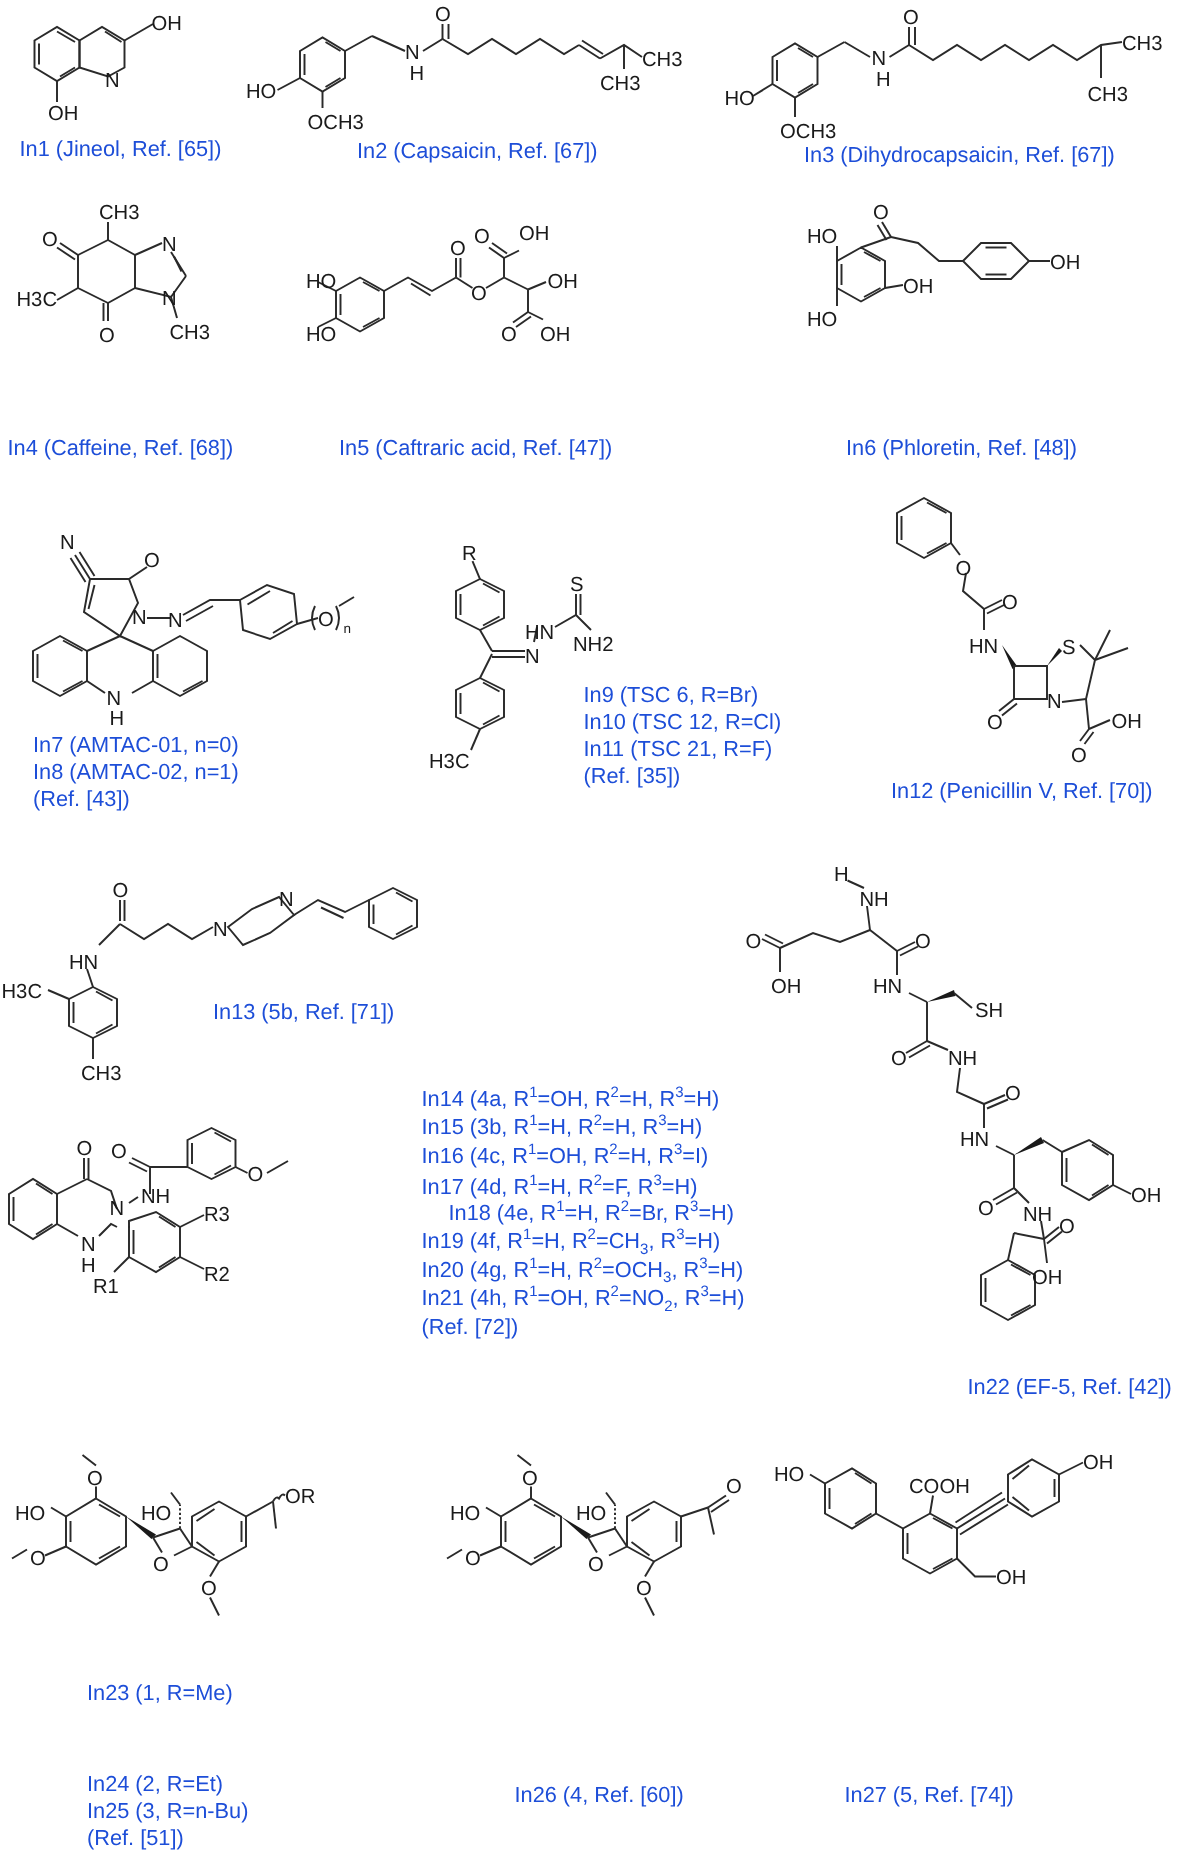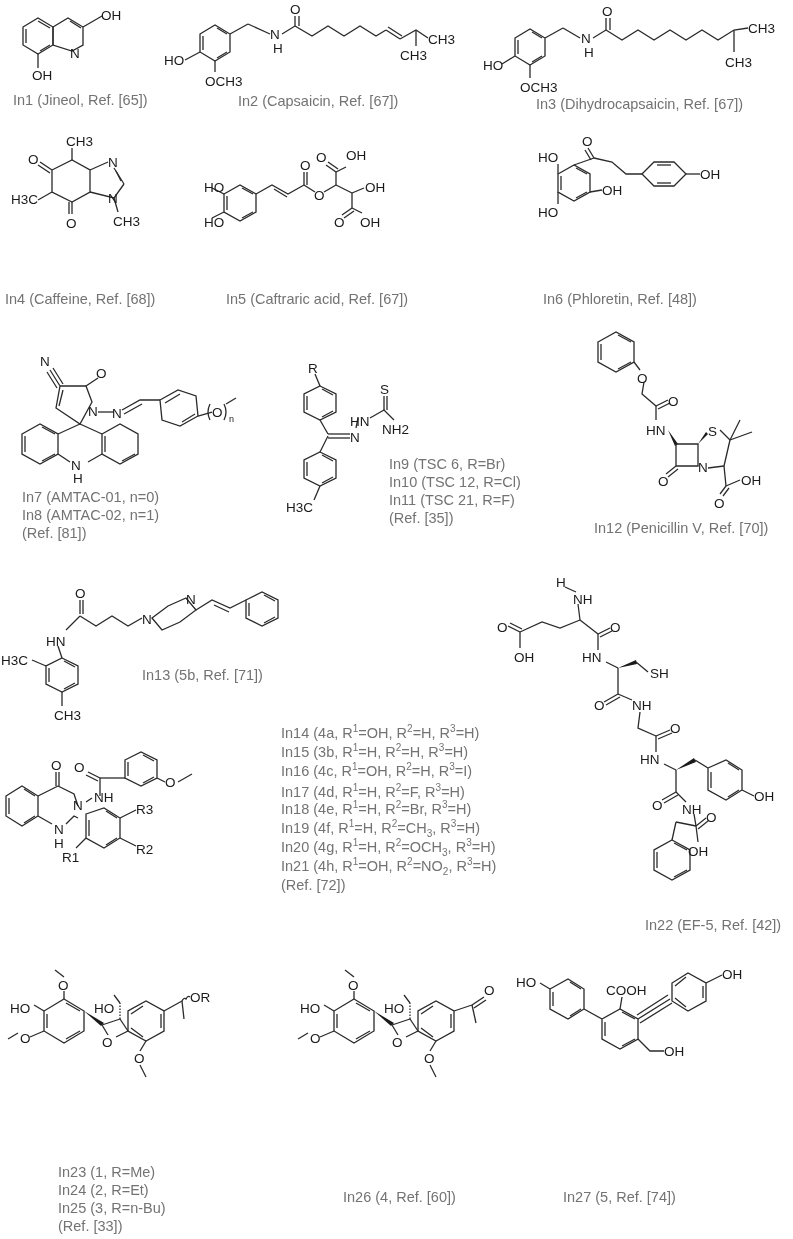--- a/index.html
+++ b/index.html
@@ -1,18 +1,18 @@
 <!DOCTYPE html>
 <html><head>
 <meta charset="utf-8">
 <style>
   html, body { margin: 0; padding: 0; background: #ffffff; }
   body { width: 793px; height: 1239px; position: relative; overflow: hidden;
          font-family: "Liberation Sans", sans-serif; color: #1a1a1a; }
-  .cap { position: absolute; font-size: 14.5px; line-height: 19px; white-space: nowrap; color: #737373; }
+  .cap { position: absolute; font-size: 14.5px; line-height: 19px; white-space: nowrap; color: #1d4ed8; }
   .lbl { font-family: "Liberation Sans", sans-serif; font-size: 13.5px; fill: #1a1a1a; }
   .lbls { font-family: "Liberation Sans", sans-serif; font-size: 9px; fill: #1a1a1a; }
   svg.mol { position: absolute; overflow: visible; }
   svg.mol line, svg.mol polyline, svg.mol polygon.ring, svg.mol path.b { stroke: #2a2a2a; stroke-width: 1.3; fill: none; }
   svg.mol polygon.wedge { fill: #1a1a1a; stroke: none; }
   sup, sub { font-size: 10px; line-height: 0; }
 </style>
 </head>
 <body>
 
@@ -131,21 +131,21 @@
   <text class="lbl" x="4" y="32">HO</text>
   <text class="lbl" x="4" y="67">HO</text>
   <text class="lbl" x="100" y="10">O</text>
   <text class="lbl" x="114" y="40">O</text>
   <text class="lbl" x="116" y="2">O</text>
   <text class="lbl" x="146" y="0">OH</text>
   <text class="lbl" x="165" y="32">OH</text>
   <text class="lbl" x="134" y="67">O</text>
   <text class="lbl" x="160" y="67">OH</text>
 </svg>
-<div class="cap" style="left:226px;top:290px">In5 (Caftraric acid, Ref. [67])</div>
+<div class="cap" style="left:226px;top:290px">In5 (Caftraric acid, Ref. [47])</div>
 
 <svg class="mol" style="left:530px;top:140px" width="263" height="110">
   <polygon class="ring" points="28,34 44,25 60,34 60,52 44,61 28,52"></polygon>
   <line x1="31" y1="36" x2="31" y2="50"></line>
     <line x1="46" y1="28" x2="57" y2="34"></line>
     <line x1="46" y1="58" x2="57" y2="52"></line>
   <line x1="28" y1="34" x2="28" y2="24"></line>
     <line x1="60" y1="52" x2="72" y2="50"></line>
     <line x1="28" y1="52" x2="28" y2="64"></line>
   <line x1="44" y1="25" x2="64" y2="18"></line>
@@ -155,21 +155,21 @@
   <polygon class="ring" points="112,34 124,22 144,22 156,34 144,46 124,46"></polygon>
   <line x1="127" y1="25" x2="141" y2="25"></line>
     <line x1="127" y1="43" x2="141" y2="43"></line>
   <line x1="156" y1="34" x2="170" y2="34"></line>
   <text class="lbl" x="52" y="6">O</text>
   <text class="lbl" x="8" y="22">HO</text>
   <text class="lbl" x="72" y="55">OH</text>
   <text class="lbl" x="8" y="77">HO</text>
   <text class="lbl" x="170" y="39">OH</text>
 </svg>
-<div class="cap" style="left:543px;top:290px">In6 (Phloretin, Ref. [48])</div>
+<div class="cap" style="left:564px;top:290px">In6 (Phloretin, Ref. [48])</div>
 
 <svg class="mol" style="left:0;top:350px" width="260" height="130">
   <line x1="50" y1="20" x2="60" y2="36"></line>
     <line x1="47" y1="22" x2="57" y2="38"></line>
     <line x1="53" y1="18" x2="63" y2="34"></line>
   <polyline points="60,36 56,58 80,74 92,52 86,36 60,36"></polyline>
     <line x1="59" y1="56" x2="63" y2="40"></line>
   <line x1="86" y1="36" x2="98" y2="28"></line>
   <line x1="98" y1="62" x2="114" y2="62"></line>
   <polygon class="ring" points="22,84 40,74 58,84 58,104 40,114 22,104"></polygon>
@@ -196,21 +196,21 @@
   <text class="lbl" x="96" y="28">O</text>
   <text class="lbl" x="88" y="66">N</text>
   <text class="lbl" x="112" y="68">N</text>
   <text class="lbl" x="71" y="120">N</text>
   <text class="lbl" x="73" y="133">H</text>
   <text class="lbl" x="212" y="67">O</text>
   <text class="lbls" x="229" y="72">n</text>
 </svg>
 <div class="cap" style="left:22px;top:488px">In7 (AMTAC-01, n=0)</div>
 <div class="cap" style="left:22px;top:506px">In8 (AMTAC-02, n=1)</div>
-<div class="cap" style="left:22px;top:524px">(Ref. [81])</div>
+<div class="cap" style="left:22px;top:524px">(Ref. [43])</div>
 
 <svg class="mol" style="left:270px;top:360px" width="140" height="170">
   <line x1="45" y1="14" x2="50" y2="26"></line>
   <polygon class="ring" points="50,26 66,34 66,52 50,60 34,52 34,34"></polygon>
   <line x1="37" y1="36" x2="37" y2="50"></line>
     <line x1="52" y1="29" x2="63" y2="35"></line>
     <line x1="52" y1="57" x2="63" y2="51"></line>
   <line x1="50" y1="60" x2="58" y2="74"></line>
   <line x1="58" y1="74" x2="80" y2="74"></line>
     <line x1="58" y1="78" x2="80" y2="78"></line>
@@ -337,21 +337,21 @@
   <text class="lbl" x="54" y="118">H</text>
   <text class="lbl" x="136" y="84">R3</text>
   <text class="lbl" x="62" y="132">R1</text>
   <text class="lbl" x="136" y="124">R2</text>
 </svg>
 
 <div class="cap" style="left:281px;top:724px"><span>In14 (4a, R</span><sup>1</sup><span>=OH, R</span><sup>2</sup><span>=H, R</span><sup>3</sup><span>=H)</span></div>
 <div class="cap" style="left:281px;top:743px"><span>In15 (3b, R</span><sup>1</sup><span>=H, R</span><sup>2</sup><span>=H, R</span><sup>3</sup><span>=H)</span></div>
 <div class="cap" style="left:281px;top:762px"><span>In16 (4c, R</span><sup>1</sup><span>=OH, R</span><sup>2</sup><span>=H, R</span><sup>3</sup><span>=I)</span></div>
 <div class="cap" style="left:281px;top:783px"><span>In17 (4d, R</span><sup>1</sup><span>=H, R</span><sup>2</sup><span>=F, R</span><sup>3</sup><span>=H)</span></div>
-<div class="cap" style="left:281px;top:800px"><span>In18 (4e, R</span><sup>1</sup><span>=H, R</span><sup>2</sup><span>=Br, R</span><sup>3</sup><span>=H)</span></div>
+<div class="cap" style="left:299px;top:800px"><span>In18 (4e, R</span><sup>1</sup><span>=H, R</span><sup>2</sup><span>=Br, R</span><sup>3</sup><span>=H)</span></div>
 <div class="cap" style="left:281px;top:819px"><span>In19 (4f, R</span><sup>1</sup><span>=H, R</span><sup>2</sup><span>=CH</span><sub>3</sub><span>, R</span><sup>3</sup><span>=H)</span></div>
 <div class="cap" style="left:281px;top:838px"><span>In20 (4g, R</span><sup>1</sup><span>=H, R</span><sup>2</sup><span>=OCH</span><sub>3</sub><span>, R</span><sup>3</sup><span>=H)</span></div>
 <div class="cap" style="left:281px;top:857px"><span>In21 (4h, R</span><sup>1</sup><span>=OH, R</span><sup>2</sup><span>=NO</span><sub>2</sub><span>, R</span><sup>3</sup><span>=H)</span></div>
 <div class="cap" style="left:281px;top:876px">(Ref. [72])</div>
 
 <svg class="mol" style="left:480px;top:570px" width="313" height="350">
   <line x1="85" y1="17" x2="96" y2="22"></line>
   <line x1="98" y1="34" x2="100" y2="50"></line>
   <polyline points="100,50 80,58 62,52 40,62"></polyline>
     <line x1="40" y1="62" x2="28" y2="56"></line>
@@ -440,24 +440,24 @@
   <line x1="146" y1="76" x2="140" y2="86"></line>
     <line x1="140" y1="100" x2="146" y2="112"></line>
   <text class="lbl" x="10" y="48">HO</text>
   <text class="lbl" x="94" y="48">HO</text>
   <text class="lbl" x="58" y="25">O</text>
   <text class="lbl" x="20" y="78">O</text>
   <text class="lbl" x="102" y="82">O</text>
   <text class="lbl" x="190" y="37">OR</text>
   <text class="lbl" x="134" y="98">O</text>
 </svg>
-<div class="cap" style="left:58px;top:1163px">In23 (1, R=Me)</div>
+<div class="cap" style="left:58px;top:1120px">In23 (1, R=Me)</div>
 <div class="cap" style="left:58px;top:1181px">In24 (2, R=Et)</div>
 <div class="cap" style="left:58px;top:1199px">In25 (3, R=n-Bu)</div>
-<div class="cap" style="left:58px;top:1217px">(Ref. [33])</div>
+<div class="cap" style="left:58px;top:1217px">(Ref. [51])</div>
 
 <svg class="mol" style="left:290px;top:965px" width="220" height="180">
   <line x1="55" y1="5" x2="64" y2="12"></line>
     <line x1="64" y1="26" x2="64" y2="34"></line>
   <polygon class="ring" points="64,34 84,46 84,66 64,78 44,66 44,46"></polygon>
   <line x1="47" y1="49" x2="47" y2="63"></line>
     <line x1="66" y1="38" x2="80" y2="46"></line>
     <line x1="66" y1="74" x2="80" y2="66"></line>
   <line x1="44" y1="46" x2="34" y2="40"></line>
   <line x1="44" y1="66" x2="30" y2="72"></line>

